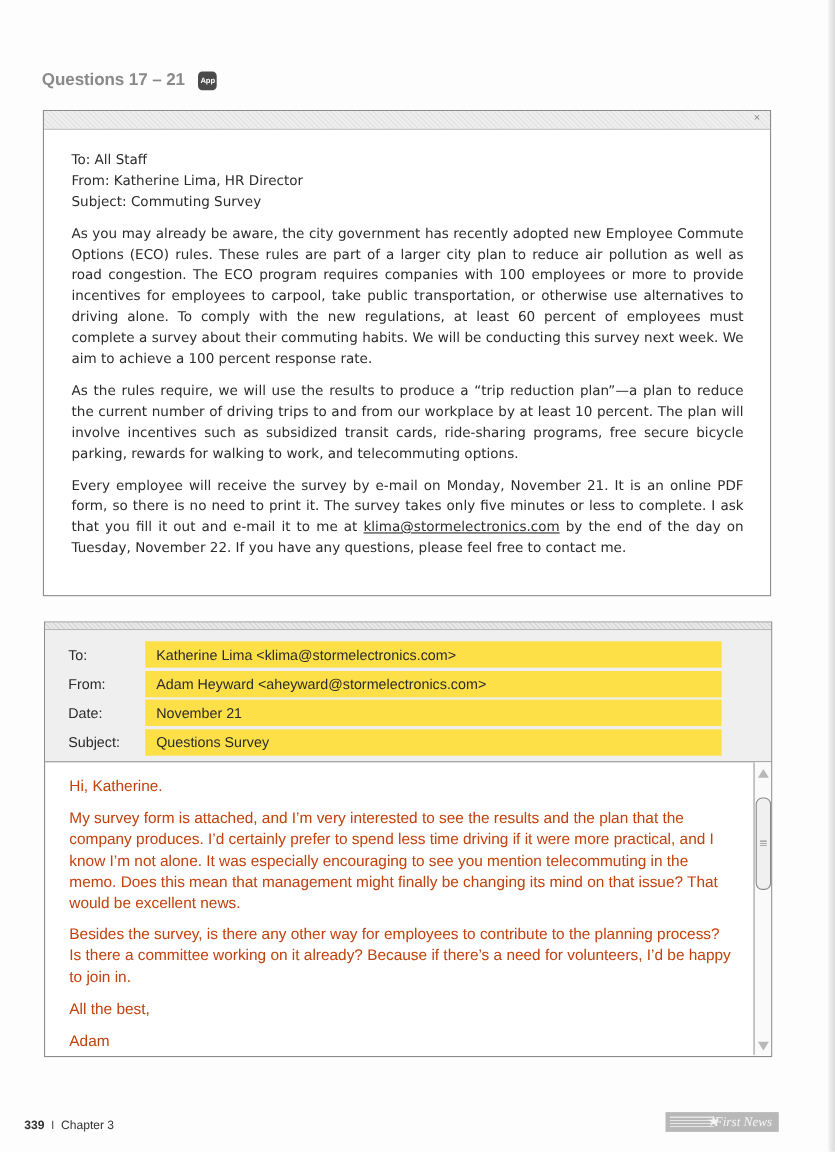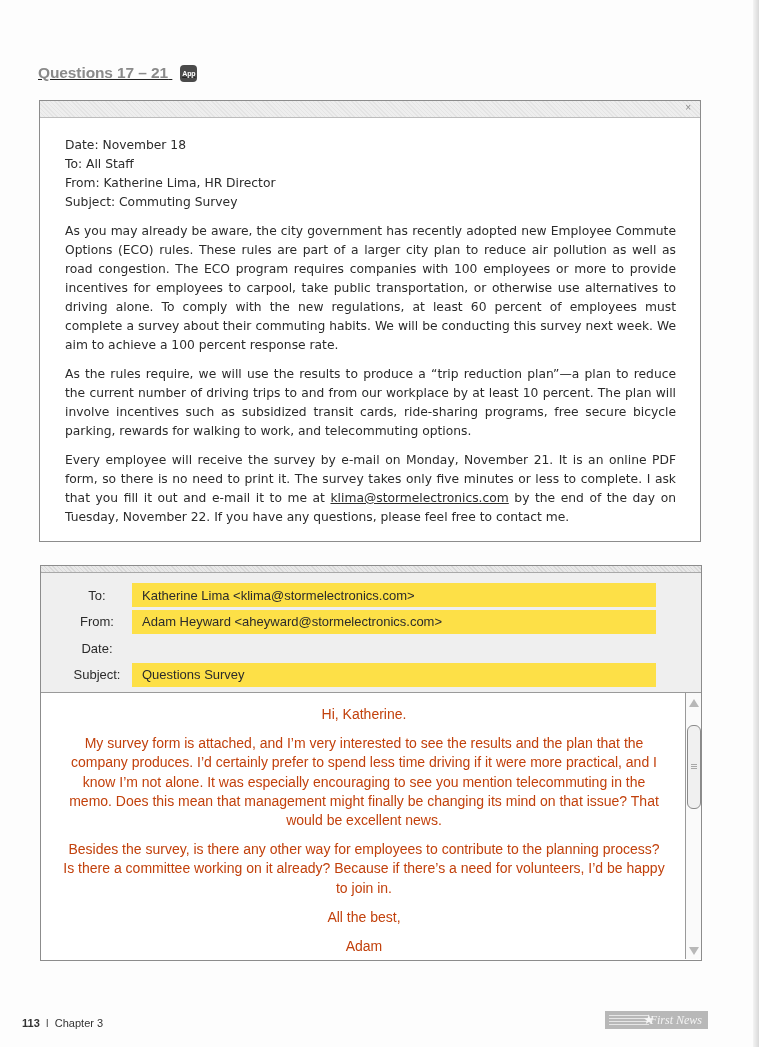--- a/index.html
+++ b/index.html
@@ -8,21 +8,21 @@
     background: #fdfdfd; color: #2a2a2a;
     font-family: "Liberation Sans", sans-serif;
   }
   .page-edge {
     position: absolute; right: 0; top: 0; width: 6px; height: 1047px;
     background: linear-gradient(to right, #f4f4f4, #d9d9d9);
   }
   .heading {
     position: absolute; left: 38px; top: 64px;
     font-size: 15.5px; font-weight: bold; color: #222; letter-spacing: -0.1px;
-    display: flex; align-items: center; text-decoration: underline;
+    display: flex; align-items: center;
   }
   .heading .qnum { color: #8a8a8a; }
   .app-badge {
     display: inline-block; margin-left: 8px; width: 17px; height: 17px;
     background: #4a4a4a; border-radius: 4px; color: #fff;
     font-size: 7px; font-weight: bold; line-height: 17px; text-align: center;
   }
 
   
   .memo {
@@ -41,21 +41,21 @@
     padding: 18px 24px 0 25px; font-family: "DejaVu Sans", sans-serif;
     font-size: 12.3px; line-height: 19px; color: #2b2b2b;
   }
   .memo-head div { line-height: 19px; }
   .memo-body p { margin: 10px 0 0 0; text-align: justify; }
   .memo-body a { color: #2b2b2b; text-decoration: underline; }
 
   
   .email {
     position: absolute; left: 40px; top: 565px; width: 662px; height: 396px;
-    border: 1px solid #8c8c8c; background: #fff; box-sizing: border-box; text-align: center;
+    border: 1px solid #8c8c8c; background: #fff; box-sizing: border-box;
   }
   .email-titlebar {
     height: 6px; border-bottom: 1px solid #a8a8a8;
     background: repeating-linear-gradient(45deg, #d8d8d8 0 1px, #e8e8e8 1px 3px);
   }
   .email-header {
     background: #efefef; padding: 9px 0 4px 0; border-bottom: 1px solid #9a9a9a;
     height: 120px; box-sizing: border-box;
   }
   .hdr-row { display: flex; height: 26.5px; align-items: center; }
@@ -119,21 +119,20 @@
   <span class="qnum">Questions 17 – 21</span>&nbsp;
   <span class="app-badge">App</span>
 </div>
 
 <div class="memo">
   <div class="memo-titlebar">
     <span class="close-x">×</span>
   </div>
   <div class="memo-body">
     <div class="memo-head">
-      <div>Date: November 18</div>
       <div>To: All Staff</div>
       <div>From: Katherine Lima, HR Director</div>
       <div>Subject: Commuting Survey</div>
     </div>
     <p>As you may already be aware, the city government has recently adopted new Employee Commute Options (ECO) rules. These rules are part of a larger city plan to reduce air pollution as well as road congestion. The ECO program requires companies with 100 employees or more to provide incentives for employees to carpool, take public transportation, or otherwise use alternatives to driving alone. To comply with the new regulations, at least 60 percent of employees must complete a survey about their commuting habits. We will be conducting this survey next week. We aim to achieve a 100 percent response rate.</p>
     <p>As the rules require, we will use the results to produce a “trip reduction plan”—a plan to reduce the current number of driving trips to and from our workplace by at least 10 percent. The plan will involve incentives such as subsidized transit cards, ride-sharing programs, free secure bicycle parking, rewards for walking to work, and telecommuting options.</p>
     <p><span>Every employee will receive the survey by e-mail on Monday, November 21. It is an online PDF form, so there is no need to print it. The survey takes only five minutes or less to complete. I ask that you fill it out and e-mail it to me at </span><a>klima@stormelectronics.com</a><span> by the end of the day on Tuesday, November 22. If you have any questions, please feel free to contact me.</span></p>
   </div>
 </div>
 
@@ -143,20 +142,21 @@
     <div class="hdr-row">
       <div class="hdr-label">To:</div>
       <div class="hdr-value">Katherine Lima &lt;klima@stormelectronics.com&gt;</div>
     </div>
     <div class="hdr-row">
       <div class="hdr-label">From:</div>
       <div class="hdr-value">Adam Heyward &lt;aheyward@stormelectronics.com&gt;</div>
     </div>
     <div class="hdr-row">
       <div class="hdr-label">Date:</div>
+      <div class="hdr-value">November 21</div>
     </div>
     <div class="hdr-row">
       <div class="hdr-label">Subject:</div>
       <div class="hdr-value">Questions Survey</div>
     </div>
   </div>
   <div class="email-content">
     <div class="email-body">
       <p>Hi, Katherine.</p>
       <p>My survey form is attached, and I’m very interested to see the results and the plan that the company produces. I’d certainly prefer to spend less time driving if it were more practical, and I know I’m not alone. It was especially encouraging to see you mention telecommuting in the memo. Does this mean that management might finally be changing its mind on that issue? That would be excellent news.</p>
@@ -168,19 +168,19 @@
       <div class="arrow-up"></div>
       <div class="thumb">
         <div class="grip"></div>
       </div>
       <div class="arrow-down"></div>
     </div>
   </div>
 </div>
 
 <div class="footer">
-  <span class="pnum">113</span><span class="sep">I</span><span>Chapter 3</span>
+  <span class="pnum">339</span><span class="sep">I</span><span>Chapter 3</span>
 </div>
 <div class="brand">
   <span class="stripes"></span>
   <span class="star">★</span>
   <span>First News</span>
 </div>
 
 </body></html>

